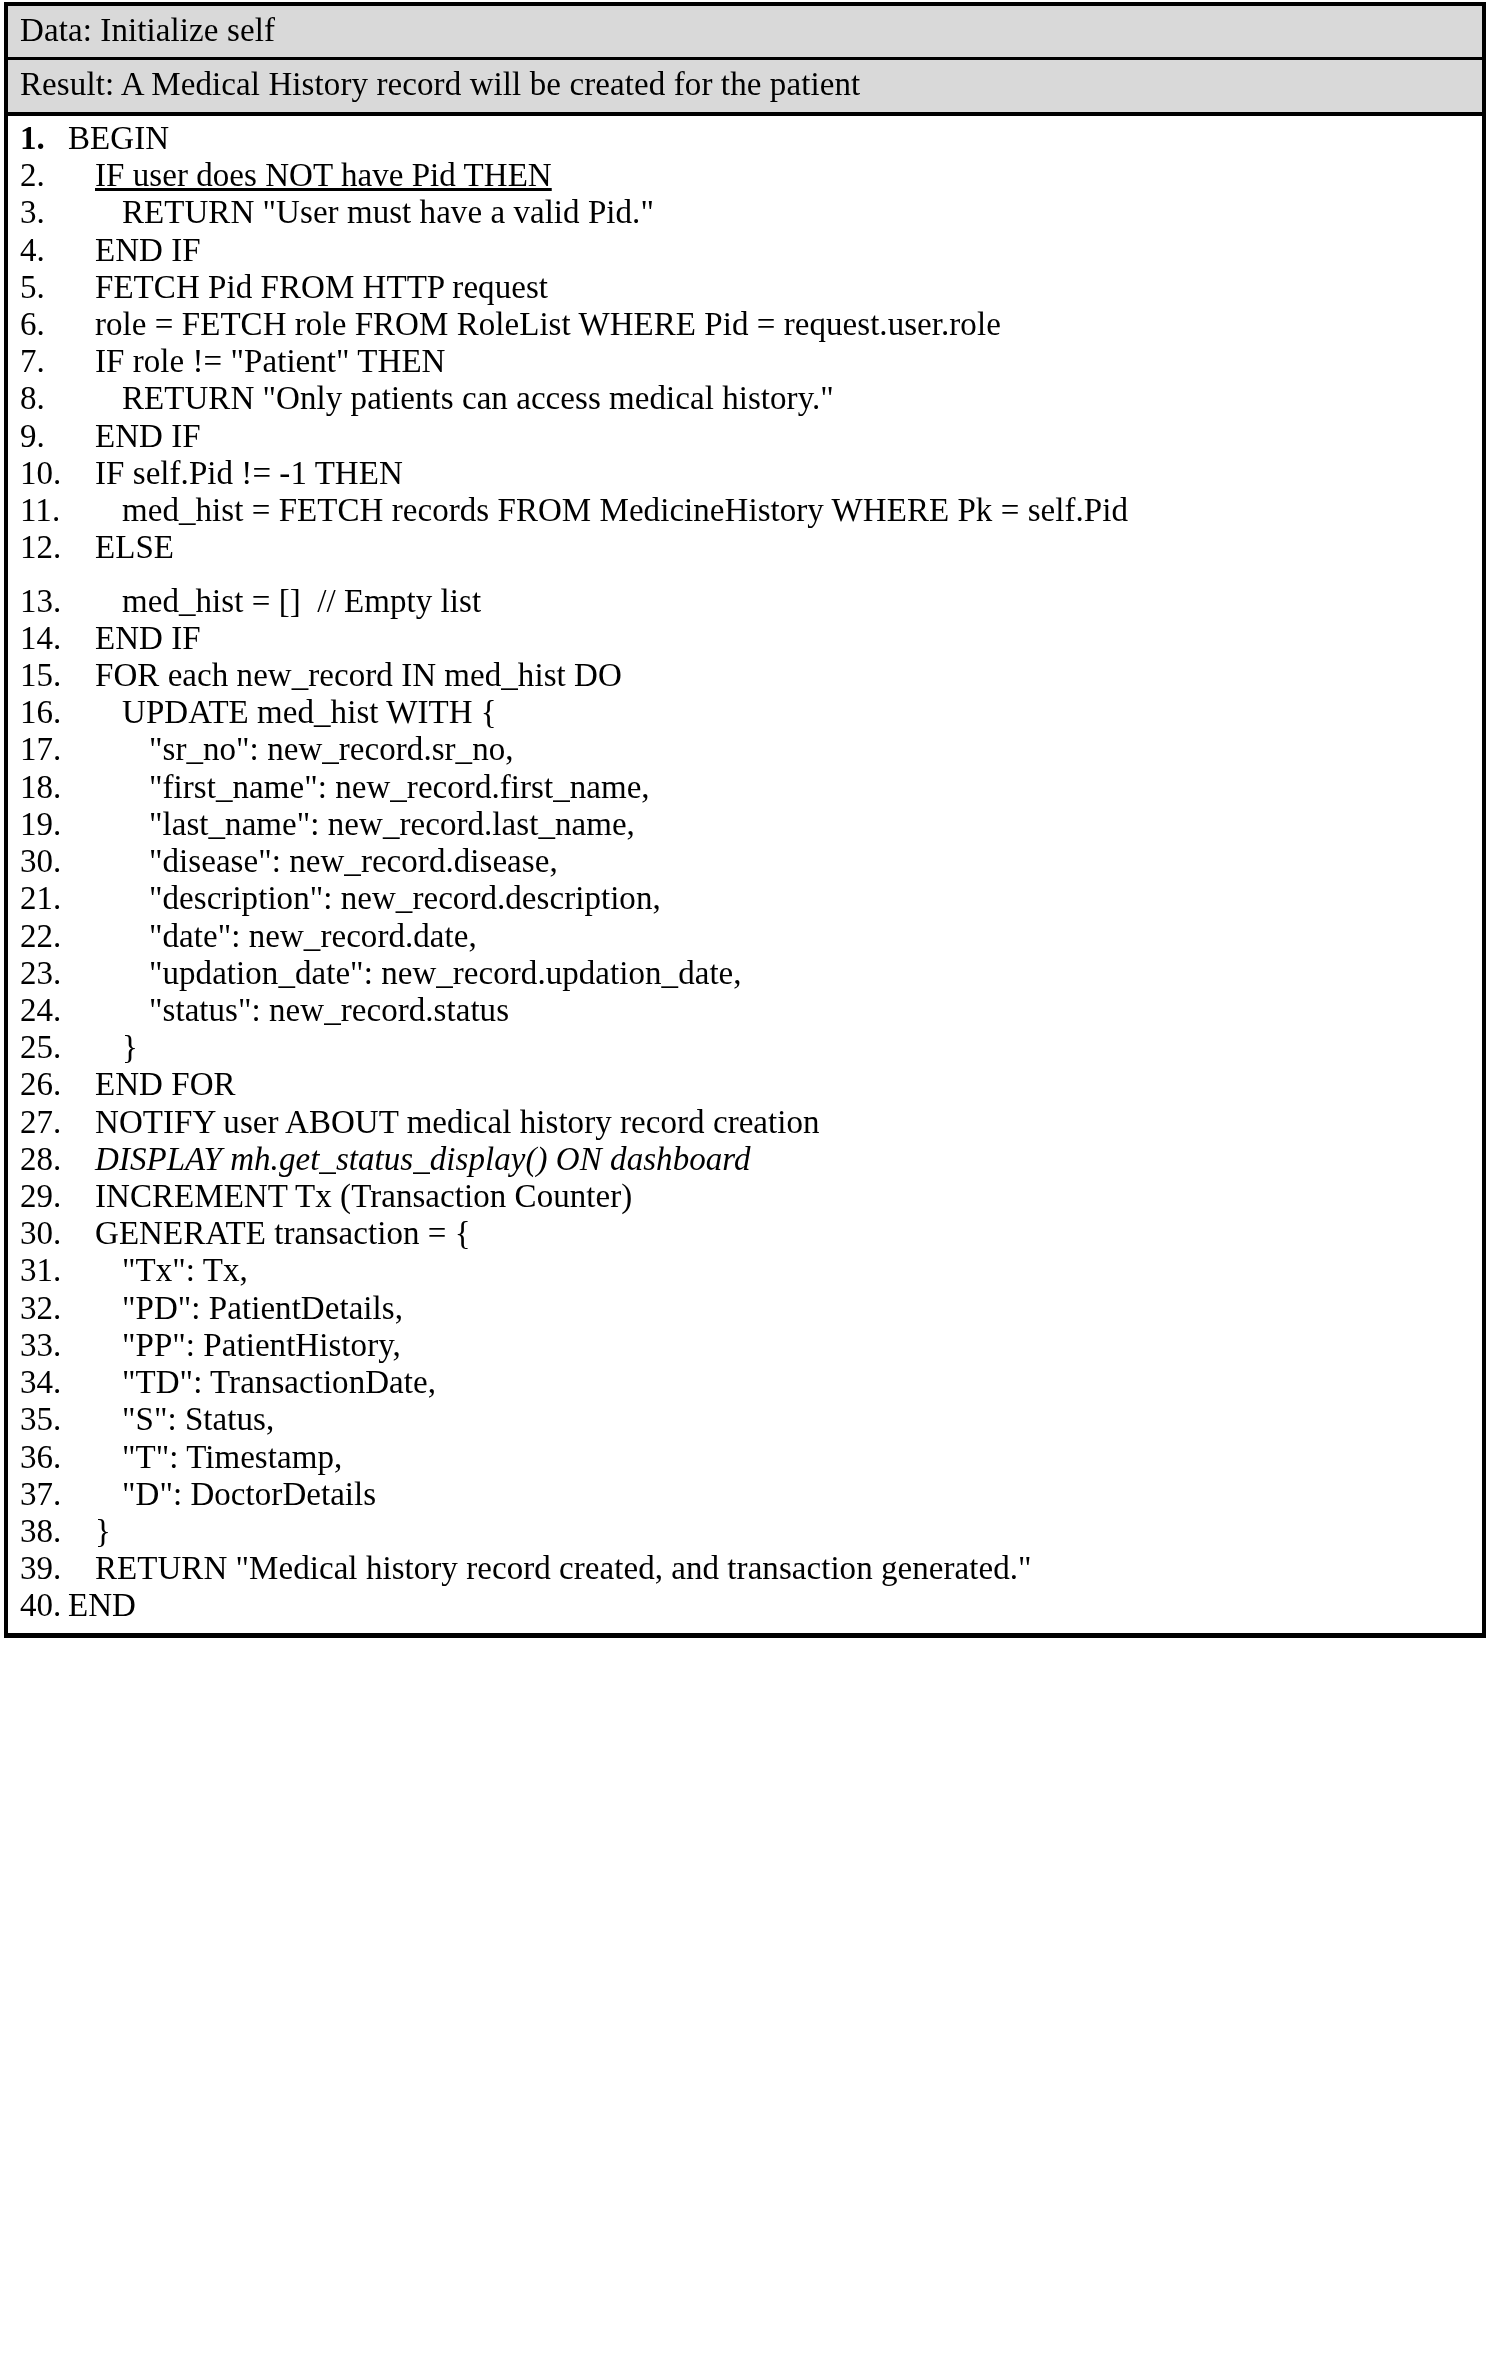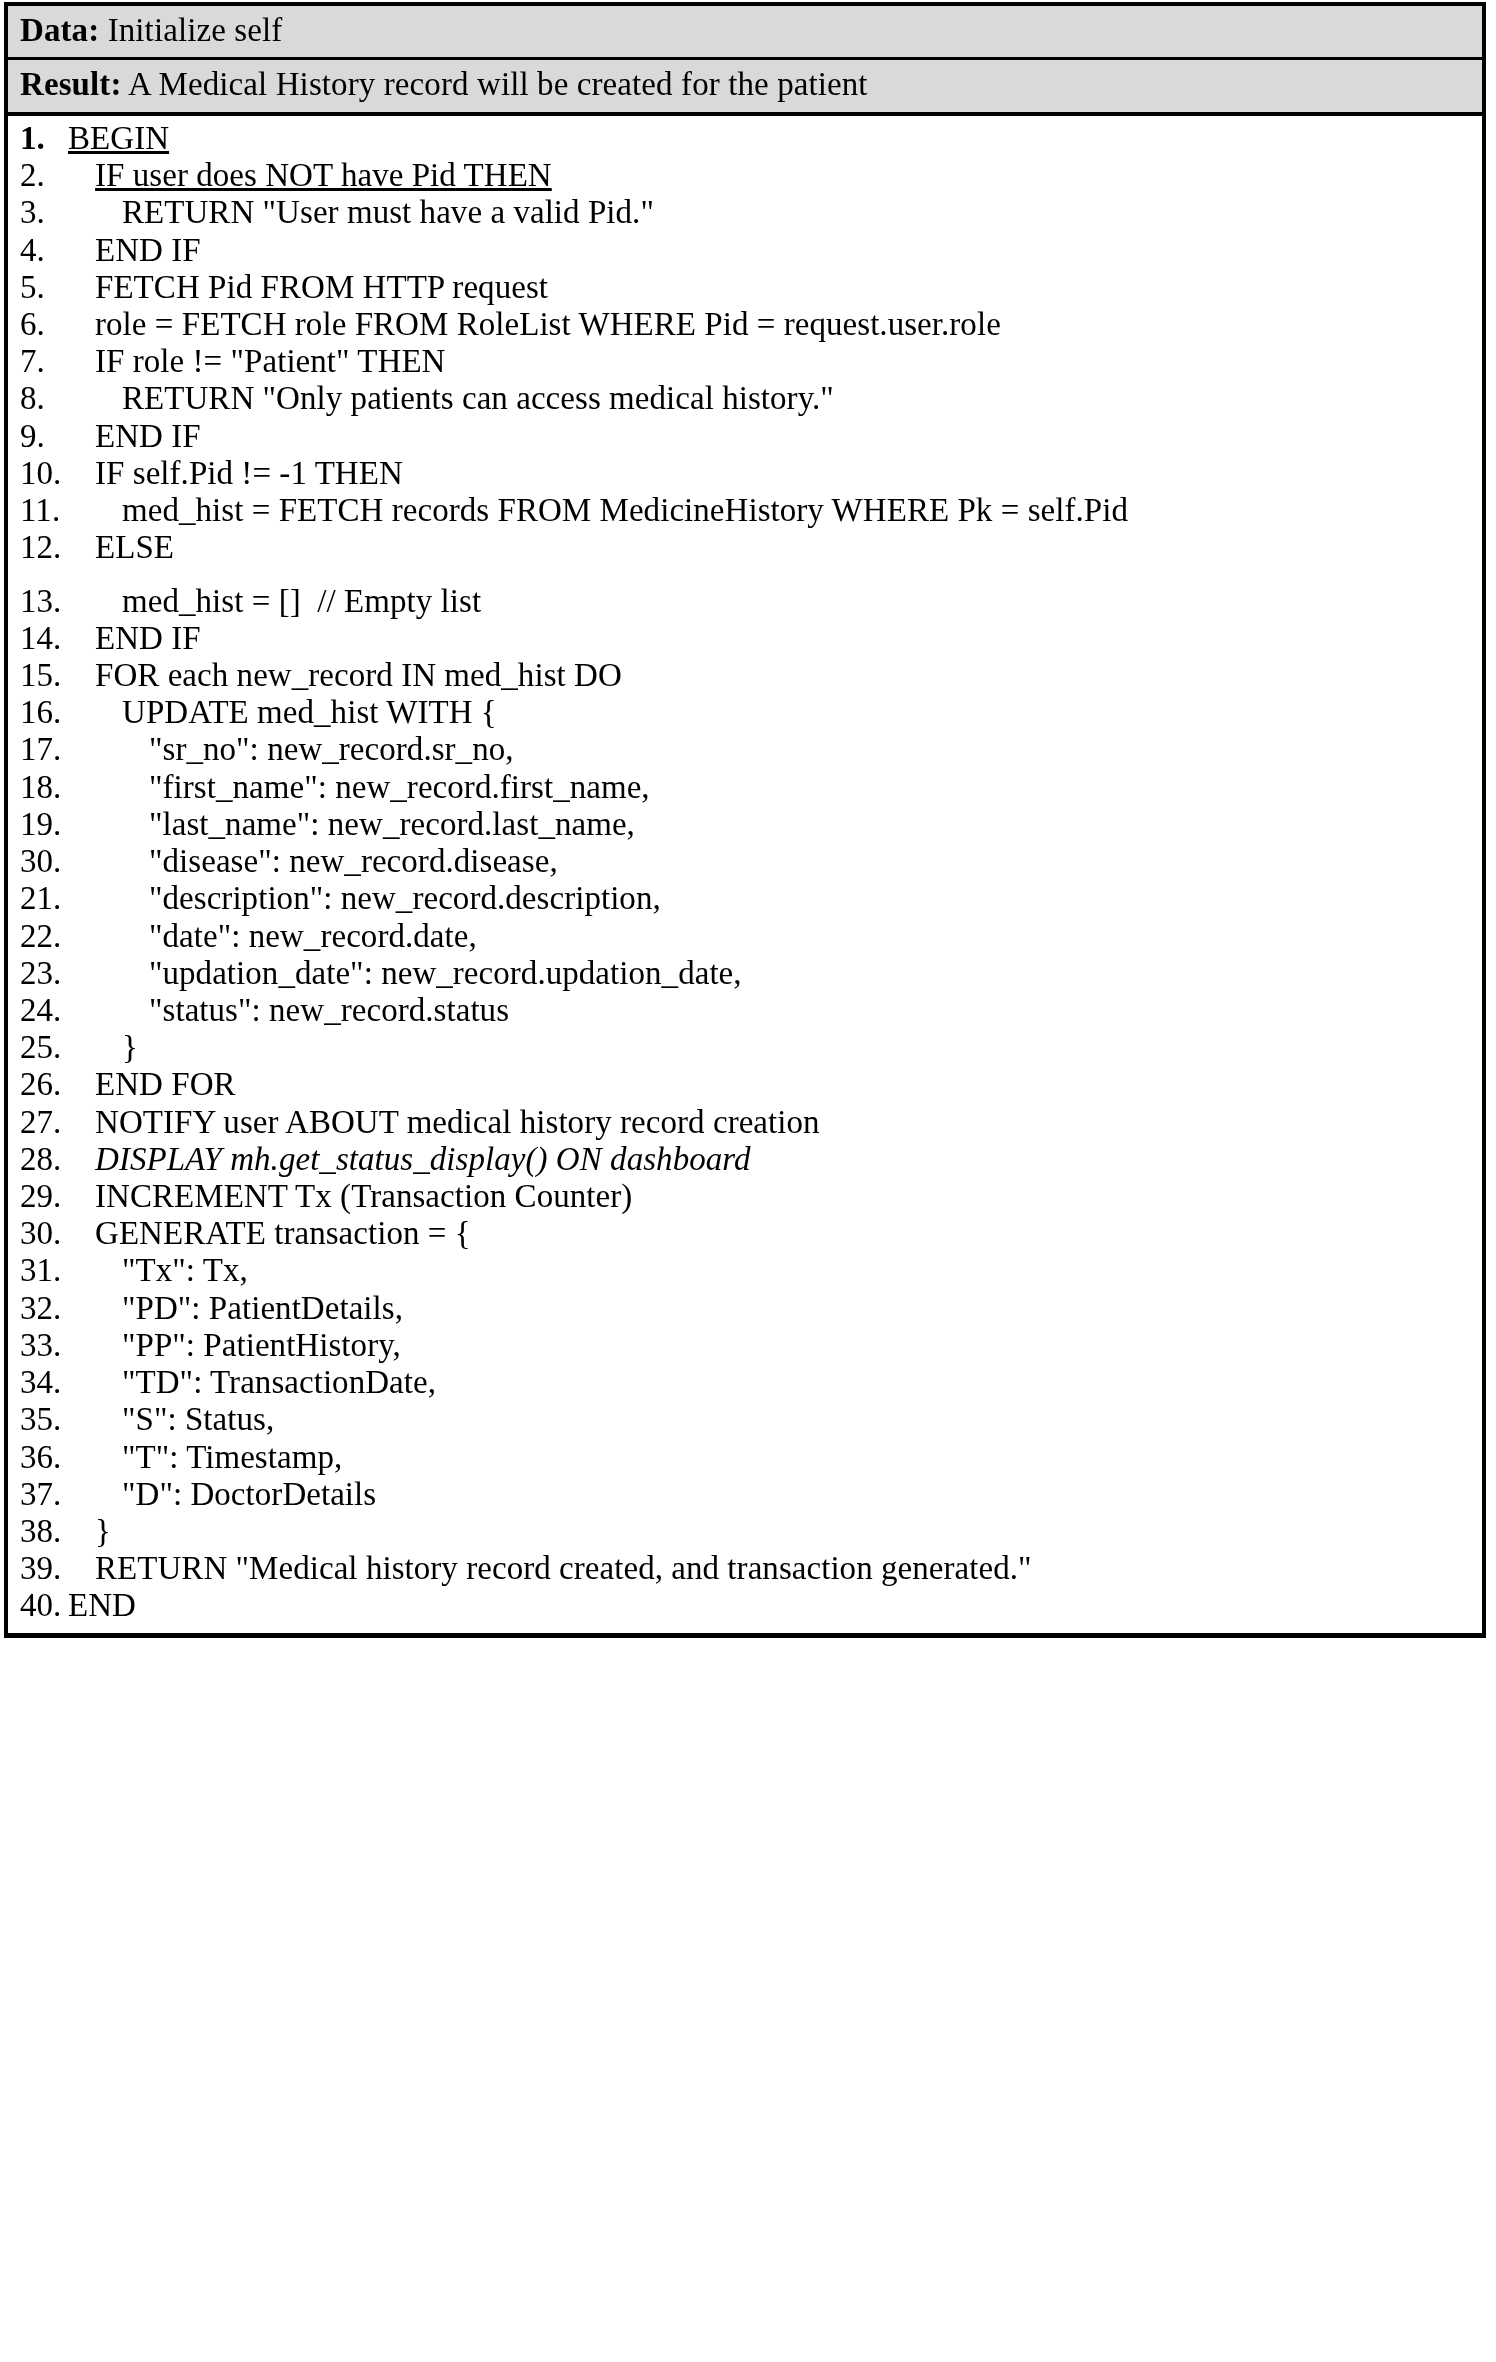--- a/index.html
+++ b/index.html
@@ -36,21 +36,21 @@
     font-size: 33px;
     line-height: 1.12;
     white-space: nowrap;
     letter-spacing: 0.1px;
   }
   .hdr-row.second {
     border-bottom: 4px solid #000;
     padding-bottom: 9px;
   }
   .hdr-label {
-    font-weight: bold;
+    font-weight: normal;
     margin-top: 8px;
   }
   .hdr-value {
     font-weight: normal;
   }
 
   .body-block {
     background: #ffffff;
     padding: 4px 0 8px 0;
   }
@@ -77,21 +77,21 @@
 
   <div class="hdr-row">
     <span class="hdr-label">Data:</span><span class="hdr-value"> Initialize self</span>
   </div>
 
   <div class="hdr-row second">
     <span class="hdr-label">Result:</span><span class="hdr-value">  A Medical History record will be created for the patient</span>
   </div>
 
   <div class="body-block" id="code-body">
-      <div class="code-line first"><span class="num" style="display: inline-block; min-width: 48px;">1.</span><span class="txt" style="padding-left: 0px; text-decoration: underline;">BEGIN</span></div>
+      <div class="code-line first"><span class="num" style="display: inline-block; min-width: 48px;">1.</span><span class="txt" style="padding-left: 0px;">BEGIN</span></div>
       <div class="code-line"><span class="num" style="display: inline-block; min-width: 48px;">2.</span><span class="txt" style="padding-left: 27px; text-decoration: underline;">IF user does NOT have Pid THEN</span></div>
       <div class="code-line"><span class="num" style="display: inline-block; min-width: 48px;">3.</span><span class="txt" style="padding-left: 54px;">RETURN "User must have a valid Pid."</span></div>
       <div class="code-line"><span class="num" style="display: inline-block; min-width: 48px;">4.</span><span class="txt" style="padding-left: 27px;">END IF</span></div>
       <div class="code-line"><span class="num" style="display: inline-block; min-width: 48px;">5.</span><span class="txt" style="padding-left: 27px;">FETCH Pid FROM HTTP request</span></div>
       <div class="code-line"><span class="num" style="display: inline-block; min-width: 48px;">6.</span><span class="txt" style="padding-left: 27px;">role = FETCH role FROM RoleList WHERE Pid = request.user.role</span></div>
       <div class="code-line"><span class="num" style="display: inline-block; min-width: 48px;">7.</span><span class="txt" style="padding-left: 27px;">IF role != "Patient" THEN</span></div>
       <div class="code-line"><span class="num" style="display: inline-block; min-width: 48px;">8.</span><span class="txt" style="padding-left: 54px;">RETURN "Only patients can access medical history."</span></div>
       <div class="code-line"><span class="num" style="display: inline-block; min-width: 48px;">9.</span><span class="txt" style="padding-left: 27px;">END IF</span></div>
       <div class="code-line"><span class="num" style="display: inline-block; min-width: 48px;">10.</span><span class="txt" style="padding-left: 27px;">IF self.Pid != -1 THEN</span></div>
       <div class="code-line"><span class="num" style="display: inline-block; min-width: 48px;">11.</span><span class="txt" style="padding-left: 54px;">med_hist = FETCH records FROM MedicineHistory WHERE Pk = self.Pid</span></div>

